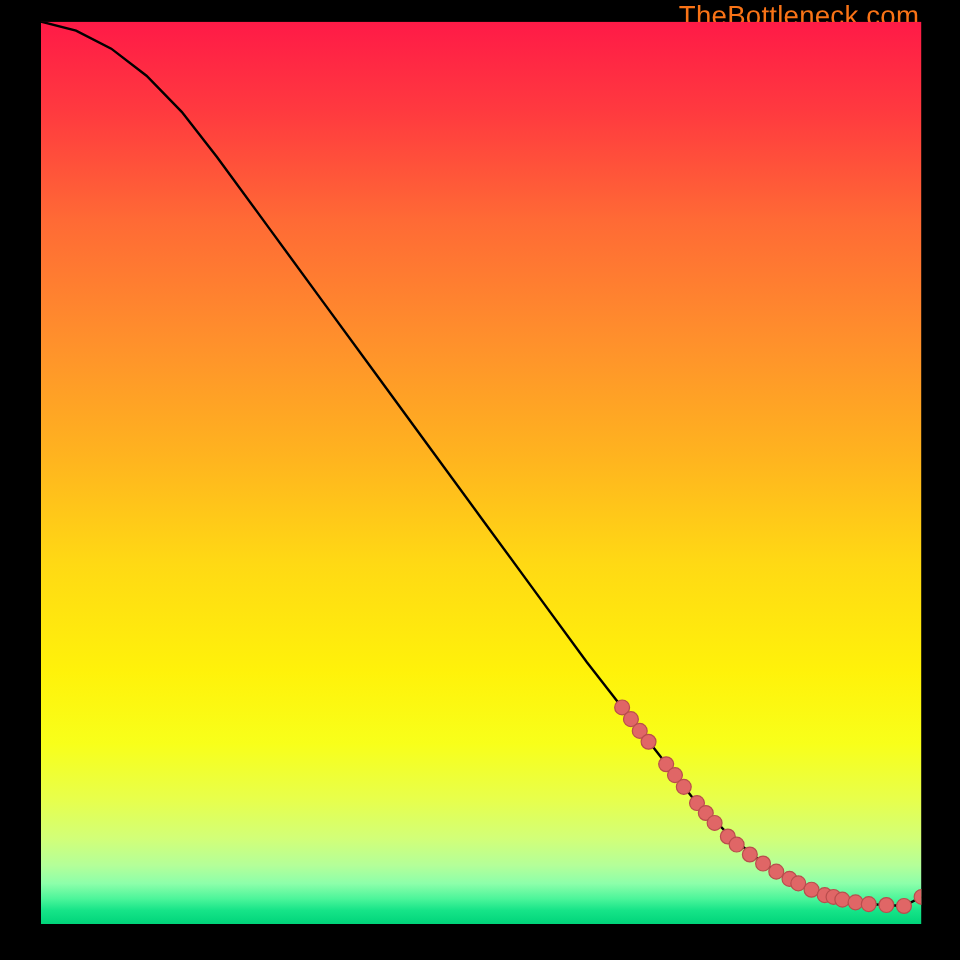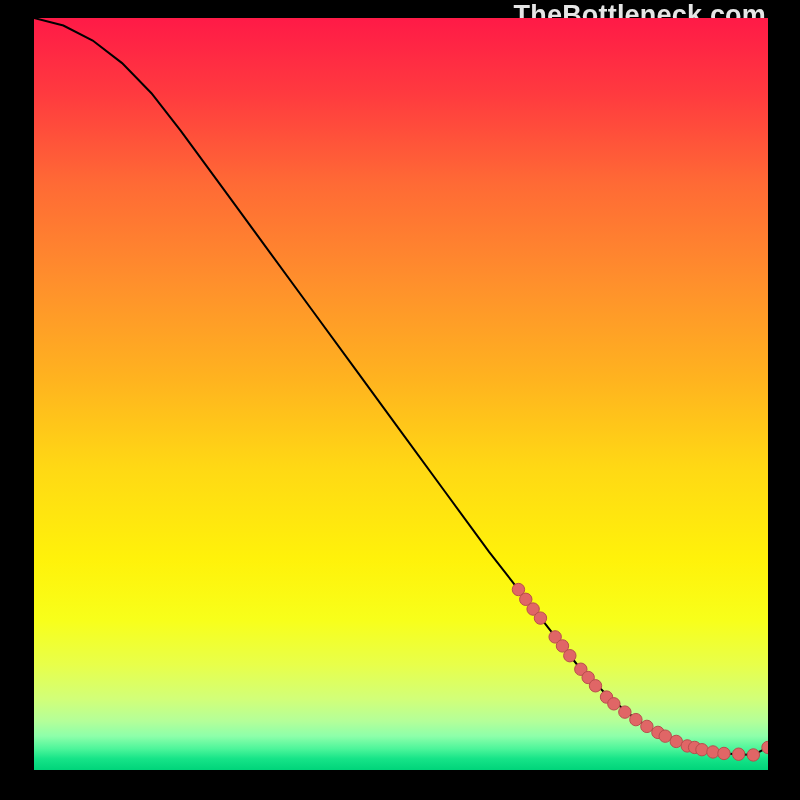--- a/index.html
+++ b/index.html
@@ -32,23 +32,23 @@
   .curve-svg {
     position: absolute;
     inset: 0;
     width: 100%;
     height: 100%;
   }
   .watermark {
     position: absolute;
     top: 0px;
     right: 34px;
-    color: #e5e5e5;
-    font-size: 27px;
-    font-weight: 700;
+    color: #f97316;
+    font-size: 23px;
+    font-weight: 400;
     letter-spacing: 0.2px;
     user-select: none;
   }
 </style>
 </head>
 <body>
 
 <div class="stage">
   <div class="watermark">TheBottleneck.com</div>
 

